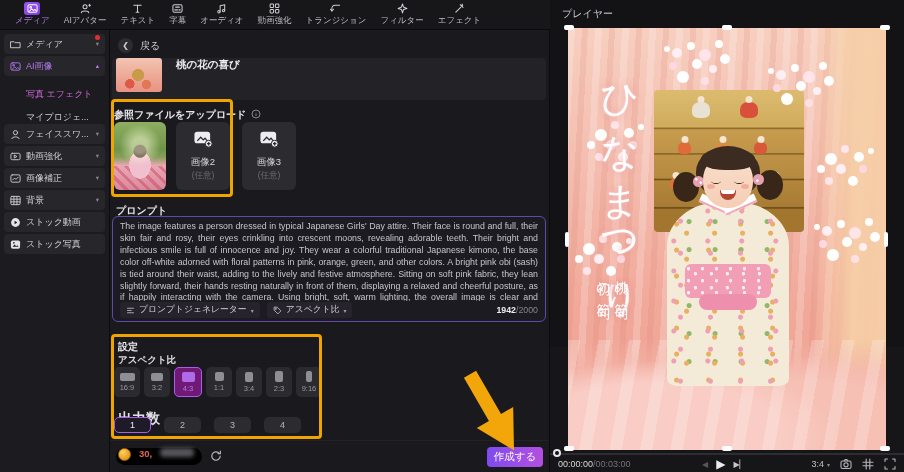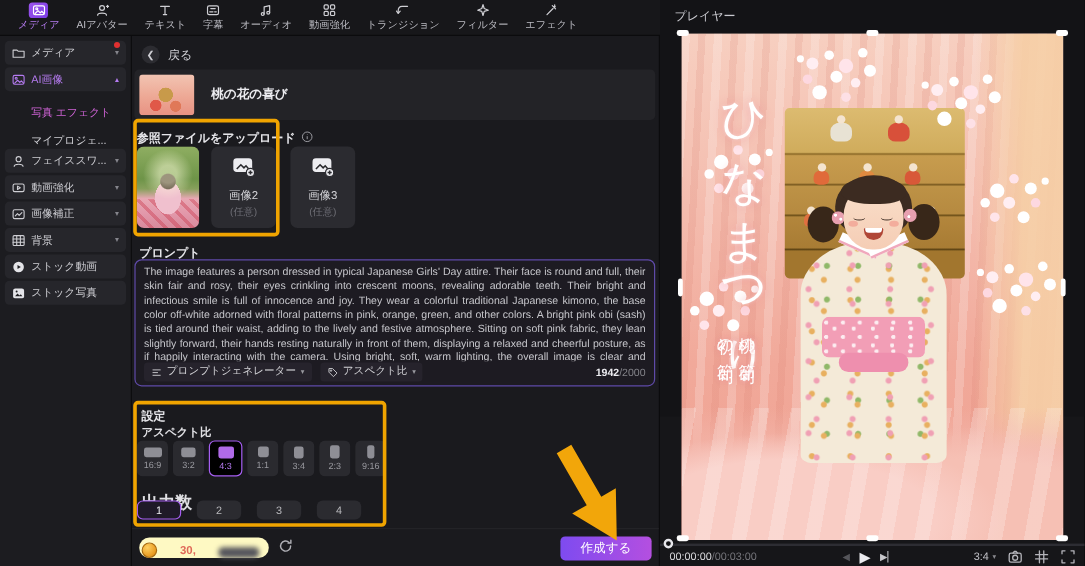--- a/index.html
+++ b/index.html
@@ -29,21 +29,21 @@
   .sub{height:23px;margin:0 4px;background:transparent;display:flex;align-items:flex-end;padding-left:22px;cursor:pointer}
   .sub .silabel{font-size:9px;color:#cfcfd4;white-space:nowrap}
   .sub.sel .silabel{color:#cf63d6}
   .reddot{position:absolute;right:5px;top:1px;width:5px;height:5px;border-radius:50%;background:#e03030}
 
   
   .main{position:absolute;left:110px;top:30px;width:440px;height:442px;background:#1a1a1e;border-right:1px solid #0b0b0d}
   .backrow{position:absolute;left:8px;top:8px;display:flex;align-items:center;gap:7px;cursor:pointer}
   .backcircle{width:15px;height:15px;border-radius:50%;background:#2c2c31;color:#cfcfd4;font-size:8px;display:flex;align-items:center;justify-content:center}
   .backlabel{font-size:10px;color:#cfcfd4}
-  .tplcard{position:absolute;left:2px;top:28px;width:434px;height:42px;background:#232327;border-radius:4px;display:flex;align-items:center;cursor:pointer}
+  .tplcard{position:absolute;left:2px;top:28px;width:434px;height:42px;background:#232327;border-radius:4px;display:flex;cursor:pointer}
   .tplthumb{width:46px;height:34px;margin-left:4px;border-radius:3px;flex:none;
     background:radial-gradient(circle at 48% 50%,#c89a4a 0 20%,rgba(0,0,0,0) 21%),
     radial-gradient(circle at 30% 76%,#e05848 0 11%,rgba(0,0,0,0) 12%),
     radial-gradient(circle at 66% 78%,#e07858 0 11%,rgba(0,0,0,0) 12%),
     linear-gradient(180deg,#f2c4b2 0%,#eda895 55%,#e89283 100%)}
   .tpltitle{font-size:10.5px;font-weight:bold;color:#ececf0;margin-left:14px}
   .sechead{font-size:10px;font-weight:bold;color:#e6e6ea;display:flex;align-items:center;gap:5px}
   .uploadhead{position:absolute;left:4px;top:78px}
   .infoicn svg{width:10px;height:10px;stroke:#9a9aa0;fill:none;stroke-width:1}
   .slots{position:absolute;left:4px;top:92px;display:flex}
@@ -73,36 +73,36 @@
   .chip .chev{font-size:6px;color:#9a9aa0}
   .charcount{margin-left:auto;font-size:8.8px;color:#84848a}
   .charcount b{color:#ececf0;font-weight:bold}
 
   .setshead{position:absolute;left:8px;top:310px}
   .aspectlabel{position:absolute;left:8px;top:324px;font-size:9.5px;font-weight:bold;color:#e0e0e4}
   .aspects{position:absolute;left:4px;top:337px;display:flex;gap:4px}
   .aspect{width:26px;height:30px;background:#2a2a2f;border-radius:5px;border:1.5px solid rgba(0,0,0,0);display:flex;flex-direction:column;align-items:center;justify-content:center;gap:2px;cursor:pointer}
   .aspect .rect{background:#8e8e95;border-radius:2px}
   .aspect .alabel{font-size:7.5px;color:#9a9aa0}
-  .aspect.sel{width:28px;border-color:#a55ef0;background:#000000}
+  .aspect.sel{width:28px;border-color:#a55ef0;background:#701a75}
   .aspect.sel .rect{background:#b06ae8}
   .aspect.sel .alabel{color:#b57bf0}
   .outlabel{position:absolute;left:8px;top:380px;font-size:14px;font-weight:bold;color:#e0e0e4}
   .outputs{position:absolute;left:4px;top:387px;display:flex;gap:13px}
   .outbtn{width:37px;height:16px;border-radius:5px;background:#2b2b30;color:#b8b8bc;font-size:9px;display:flex;align-items:center;justify-content:center;cursor:pointer}
   .outbtn.sel{background:#1f1a28;border:1px solid #a55ef0;color:#ececf0}
 
   .footer{position:absolute;left:0;bottom:0;width:100%;height:32px;border-top:1px solid #232327;display:flex;align-items:center;padding:0 6px}
-  .credits{display:flex;align-items:flex-end;height:17px;background:#fef9c3;border-radius:9px;padding:0 8px 0 2px;gap:19px;cursor:pointer}
+  .credits{display:flex;align-items:flex-start;height:17px;background:#000000;border-radius:9px;padding:0 8px 0 2px;gap:8px;cursor:pointer}
   .coin{width:13px;height:13px;border-radius:50%;background:radial-gradient(circle at 35% 30%,#ffd060,#e89a20 70%,#c07808);border:1px solid #a86a10}
   .creditnum{font-size:9.5px;color:#e06858;font-weight:bold}
   .blurblob{width:34px;height:9px;border-radius:4px;background:#55555c;filter:blur(2px)}
   .refresh{margin-left:8px;cursor:pointer}
   .refresh svg{width:12px;height:12px;stroke:#b0b0b6;fill:none;stroke-width:1.2;stroke-linecap:round}
-  .createbtn{margin-left:auto;width:76px;height:20px;border-radius:4px;background:linear-gradient(90deg,#7e4bf0,#b44fe0);color:#fff;font-size:10.5px;display:flex;align-items:center;justify-content:center;cursor:pointer}
+  .createbtn{margin-left:auto;width:56px;height:20px;border-radius:4px;background:linear-gradient(90deg,#7e4bf0,#b44fe0);color:#fff;font-size:10.5px;display:flex;align-items:center;justify-content:center;cursor:pointer}
   .arrow{position:absolute;left:340px;top:336px;width:86px;height:96px;z-index:7;pointer-events:none}
 
   
   .player{position:absolute;left:550px;top:0;width:354px;height:347px;background:#131316}
   .playerhead{position:absolute;left:12px;top:7px;font-size:10px;color:#c9c9cf}
   .preview{position:absolute;left:18px;top:28px;width:318px;height:422px;overflow:hidden;background:linear-gradient(180deg,#f7cfc0 0%,#f4bcae 35%,#f1a99a 65%,#efa090 100%)}
   .curtain{position:absolute;inset:0;background:repeating-linear-gradient(93deg,rgba(255,255,255,.20) 0 7px,rgba(255,255,255,0) 7px 14px,rgba(213,120,104,.16) 14px 20px,rgba(255,255,255,0) 20px 27px)}
   .curtainR{position:absolute;right:0;top:0;width:74px;height:100%;background:linear-gradient(90deg,rgba(246,207,166,0),#f6cfa6 55%);opacity:.9}
   .stand{position:absolute;left:86px;top:62px;width:150px;height:142px;border-radius:4px;
     background:linear-gradient(180deg,#dcbb70 0%,#d0ac5c 26%,#8a6826 27%,#c79c4e 28%,#c09448 44%,#7a5a20 45%,#bd9246 46%,#b68a40 62%,#6e5019 63%,#b3863c 64%,#a87c34 82%,#5e4414 83%,#a2762e 84%)}

